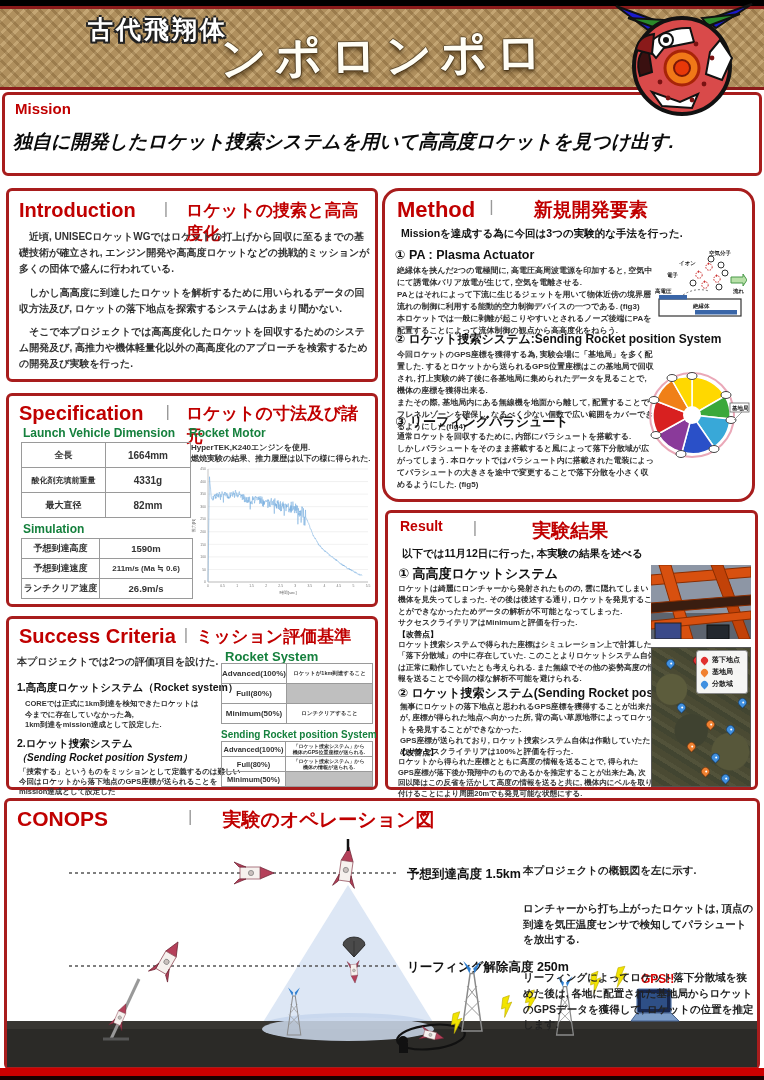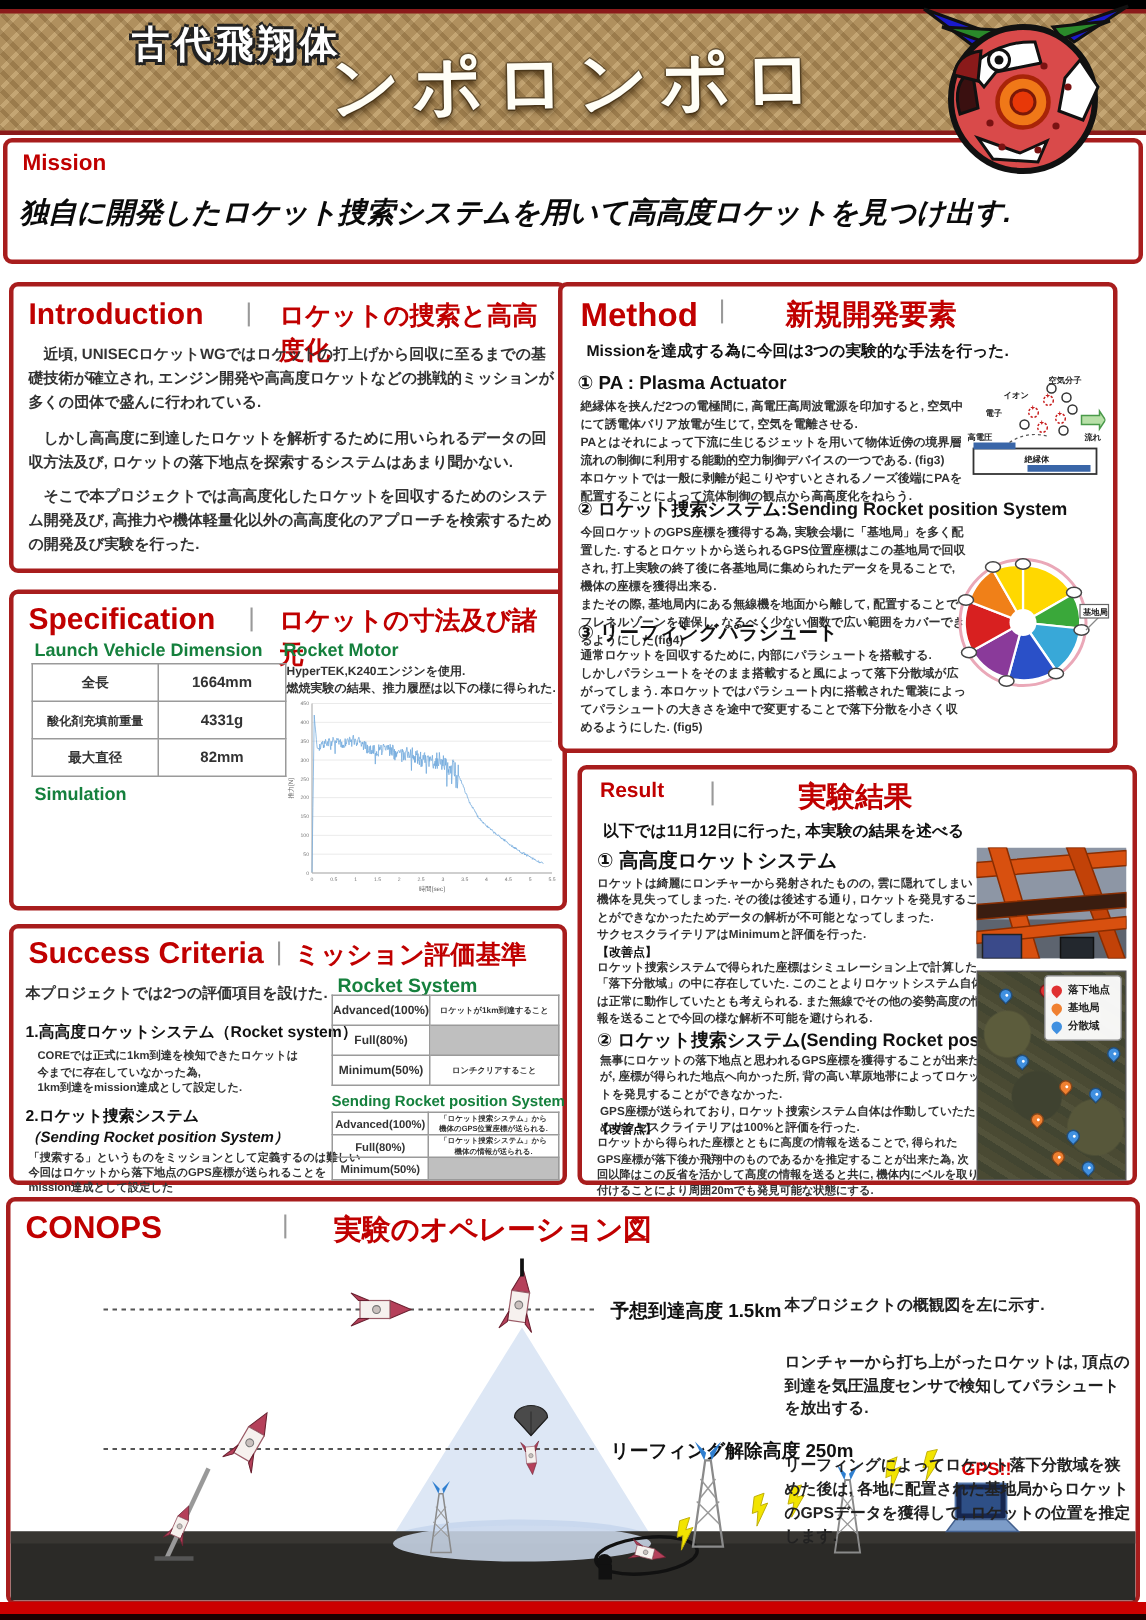--- a/index.html
+++ b/index.html
@@ -130,20 +130,36 @@
             <td style="height:25px;font-size:8px;">酸化剤充填前重量</td>
             <td style="font-size:10px;">4331g</td>
           </tr>
       <tr>
             <td style="height:25px;font-size:9px;">最大直径</td>
             <td style="font-size:10px;">82mm</td>
           </tr>
     </tbody>
       </table>
     <div class="subhead" style="position:absolute;left:14px;top:126px;">Simulation</div>
+    <table class="spec" style="position:absolute;left:12px;top:142px;width:172px;">
+      <tbody>
+          <tr>
+            <td style="width:78px;height:20px;font-size:9px;">予想到達高度</td>
+            <td style="font-size:9.5px;">1590m</td>
+          </tr>
+      <tr>
+            <td style="height:20px;font-size:9px;">予想到達速度</td>
+            <td style="font-size:8px;">211m/s (Ma ≒ 0.6)</td>
+          </tr>
+      <tr>
+            <td style="height:20px;font-size:9px;">ランチクリア速度</td>
+            <td style="font-size:9.5px;">26.9m/s</td>
+          </tr>
+    </tbody>
+      </table>
     <div class="subhead" style="position:absolute;left:180px;top:30px;">Rocket Motor</div>
     <div class="small-note" style="position:absolute;left:182px;top:46px;width:184px;">HyperTEK,K240エンジンを使用.
 燃焼実験の結果、推力履歴は以下の様に得られた.</div>
     <div id="thrust-chart" style="position:absolute;left:182px;top:68px;width:182px;height:132px;"><svg width="182" height="132" viewBox="0 0 182 132">
           <line x1="17" x2="177" y1="118" y2="118" stroke="#e3e3e3" stroke-width="0.5"></line>
           <text x="15" y="119.2" font-size="3.4" fill="#777" text-anchor="end">0</text>
           <line x1="17" x2="177" y1="105.44444444444444" y2="105.44444444444444" stroke="#e3e3e3" stroke-width="0.5"></line>
           <text x="15" y="106.64444444444445" font-size="3.4" fill="#777" text-anchor="end">50</text>
           <line x1="17" x2="177" y1="92.88888888888889" y2="92.88888888888889" stroke="#e3e3e3" stroke-width="0.5"></line>
           <text x="15" y="94.08888888888889" font-size="3.4" fill="#777" text-anchor="end">100</text>
@@ -229,21 +245,21 @@
 機体の情報が送られる.</td>
           </tr>
       <tr>
             <td style="height:15px;font-size:7.5px;">Minimum(50%)</td>
             <td class="filled"></td>
           </tr>
     </tbody>
       </table>
   </div>
 
-  <div class="box" style="left:372px;top:188px;width:373px;height:314px;">
+  <div class="box" style="left:382px;top:188px;width:373px;height:314px;border-radius:17px;">
     <div class="sec" style="left:12px;top:6px;">
       <span class="sec-en" style="font-size:22px;">Method</span>
       <span class="sec-bar" style="margin:0 40px 0 14px;">|</span>
       <span class="sec-jp" style="font-size:19px;">新規開発要素</span>
     </div>
     <div class="jtext" style="position:absolute;left:16px;top:36px;font-size:10.5px;color:#111;">Missionを達成する為に今回は3つの実験的な手法を行った.</div>
     <div style="position:absolute;left:10px;top:56px;font-size:12.5px;font-weight:bold;color:#111;">① PA : Plasma Actuator</div>
     <div class="jtext" style="position:absolute;left:12px;top:74px;width:262px;font-size:8px;line-height:1.5;">絶縁体を挟んだ2つの電極間に, 高電圧高周波電源を印加すると, 空気中にて誘電体バリア放電が生じて, 空気を電離させる.
 PAとはそれによって下流に生じるジェットを用いて物体近傍の境界層流れの制御に利用する能動的空力制御デバイスの一つである. (fig3)
 本ロケットでは一般に剥離が起こりやすいとされるノーズ後端にPAを配置することによって流体制御の観点から高高度化をねらう.</div>

